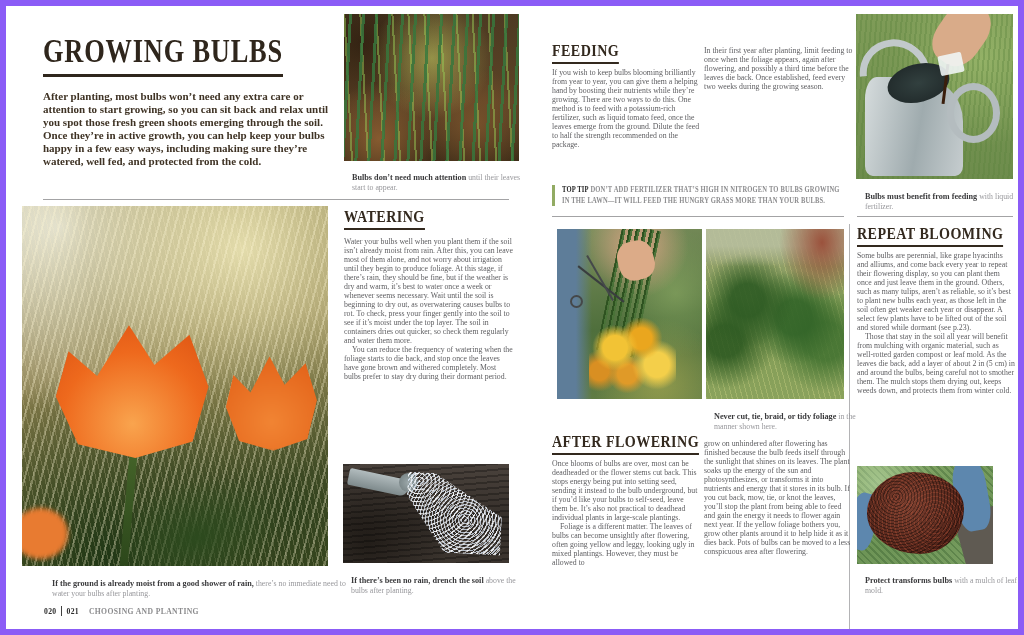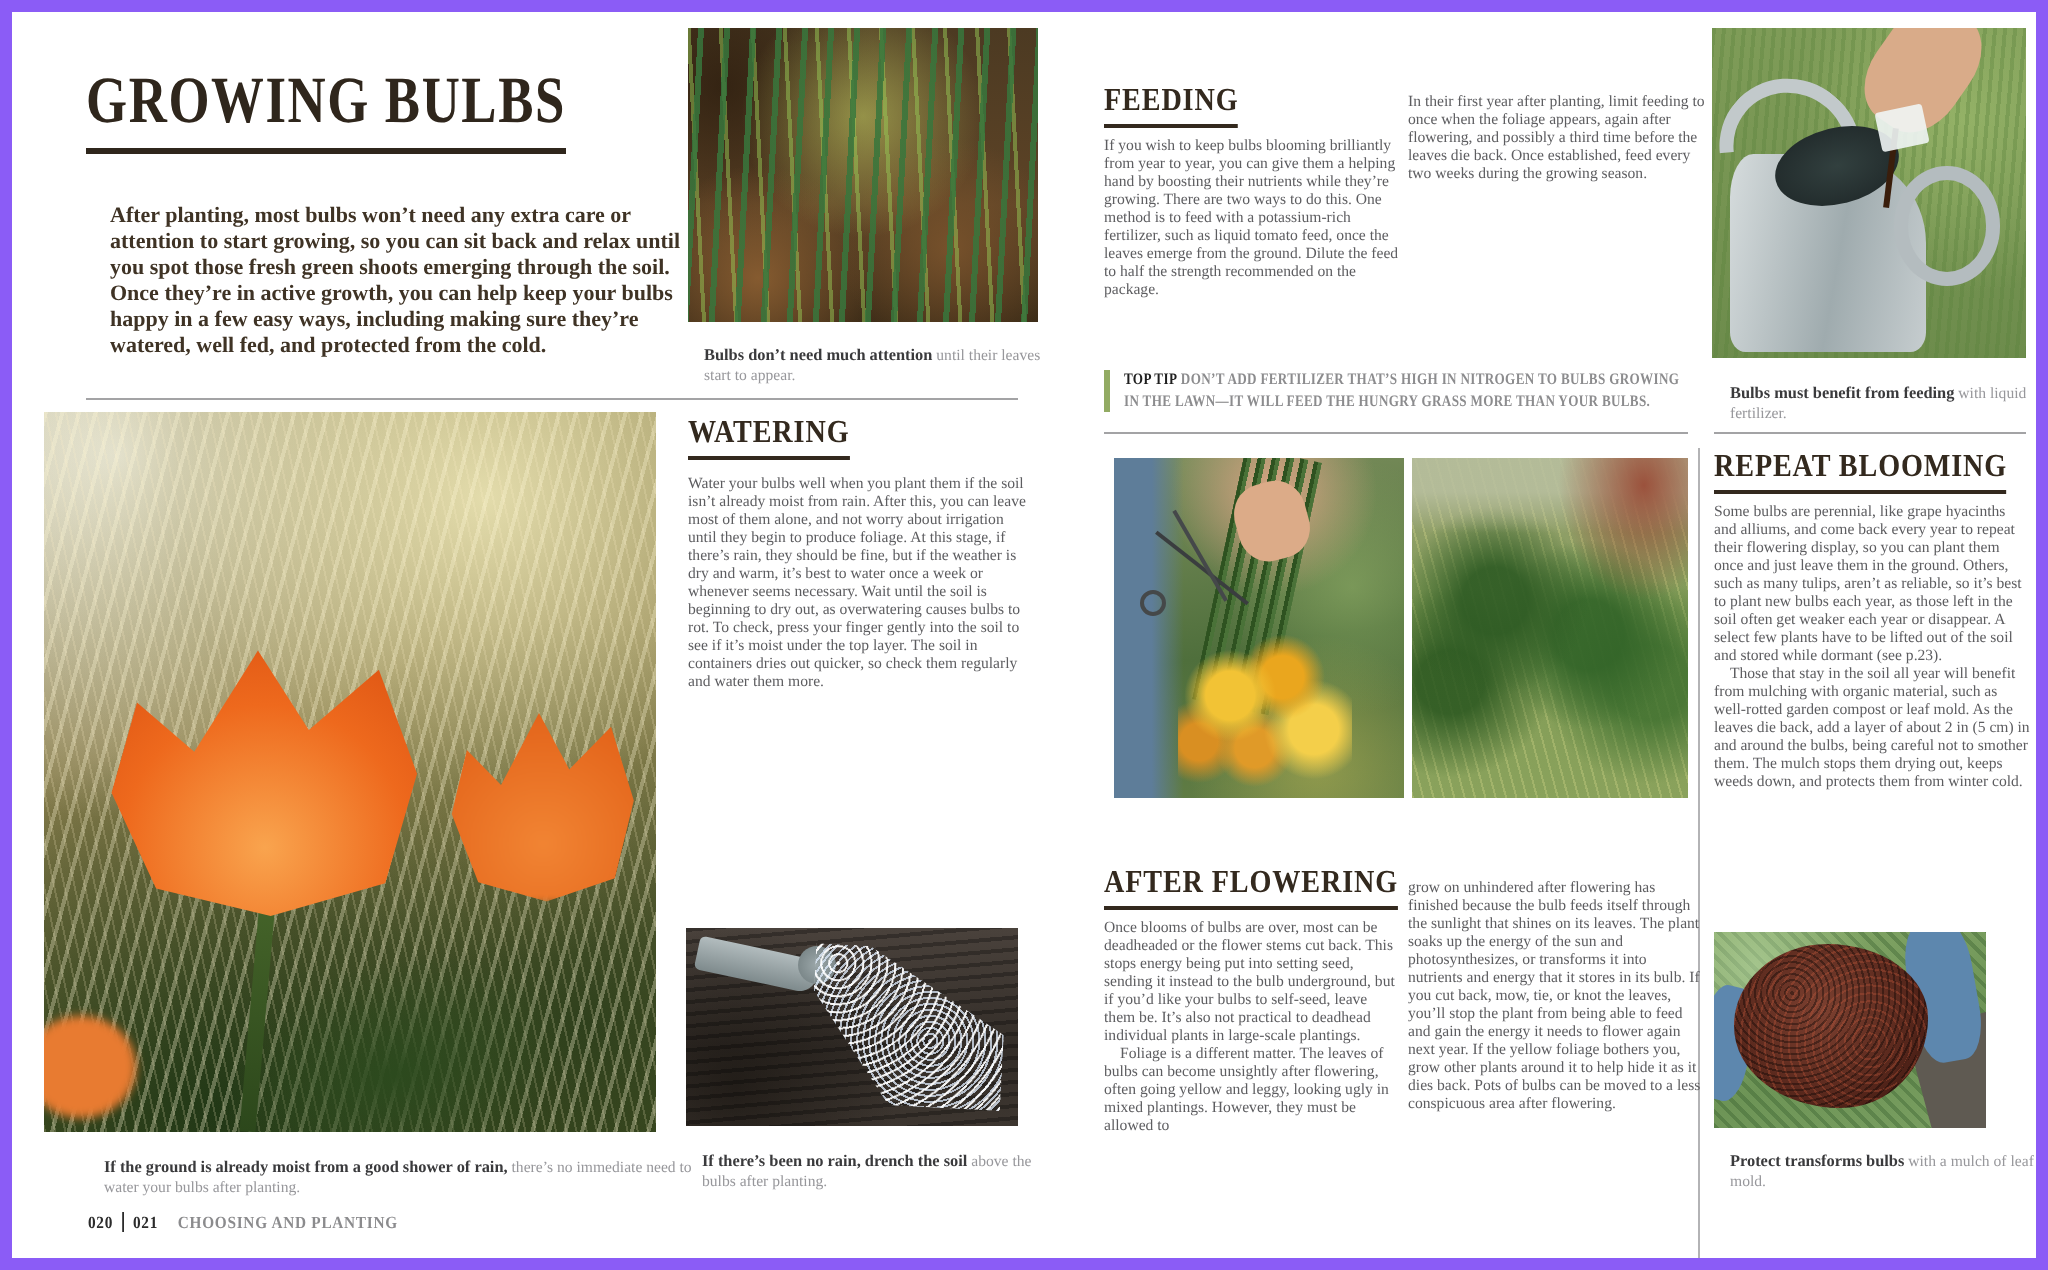--- a/index.html
+++ b/index.html
@@ -14,21 +14,21 @@
     margin:0;font-size:33px;font-weight:bold;color:#2f261c;letter-spacing:1px;
     transform:scaleX(0.8);transform-origin:0 0;white-space:nowrap;
     border-bottom:3px solid #2f261c;padding-bottom:5px;display:inline-block;line-height:1.05;
   }
   .h2{
     margin:0;font-size:16px;font-weight:bold;color:#33291e;letter-spacing:.5px;
     transform:scaleX(0.88);transform-origin:0 0;white-space:nowrap;
     border-bottom:2px solid #33291e;padding-bottom:2px;display:inline-block;line-height:1.1;
   }
   .intro{
-    margin:12px;font-size:11px;font-weight:bold;color:#3f3325;line-height:1.18;
+    margin:0;font-size:11px;font-weight:bold;color:#3f3325;line-height:1.18;
   }
   .body{font-size:7.8px;color:#5d5d60;line-height:9px;text-align:left;}
   .body p{margin:0;}
   .body p.indent{text-indent:8px;}
   .cap{margin:8px;font-size:7.8px;line-height:9.5px;color:#97979b;}
   .cap strong{color:#3a3a3c;font-size:8.2px;}
   .tip{
     font-size:8px;font-weight:bold;color:#8c8c8e;letter-spacing:.2px;line-height:10.5px;
     transform:scaleX(0.82);transform-origin:0 0;
   }
@@ -146,20 +146,21 @@
   <p class="intro abs" style="left:37px;top:84px;width:292px;">After planting, most bulbs won’t need any extra care or attention to start growing, so you can sit back and relax until you spot those fresh green shoots emerging through the soil. Once they’re in active growth, you can help keep your bulbs happy in a few easy ways, including making sure they’re watered, well fed, and protected from the cold.</p>
 
   <div class="rule abs" style="left:37px;top:193px;width:466px;height:1px;"></div>
 
   <div class="photo" id="photo-shoots" style="left:338px;top:8px;width:175px;height:147px;"></div>
   <p class="cap abs" style="left:338px;top:159px;width:176px;"><strong>Bulbs don’t need much attention</strong> <span>until their leaves start to appear.</span></p>
 
   <h2 class="h2 abs" style="left:338px;top:202px;">WATERING</h2>
   <div class="body abs" style="left:338px;top:231px;width:170px;">
     <p>Water your bulbs well when you plant them if the soil isn’t already moist from rain. After this, you can leave most of them alone, and not worry about irrigation until they begin to produce foliage. At this stage, if there’s rain, they should be fine, but if the weather is dry and warm, it’s best to water once a week or whenever seems necessary. Wait until the soil is beginning to dry out, as overwatering causes bulbs to rot. To check, press your finger gently into the soil to see if it’s moist under the top layer. The soil in containers dries out quicker, so check them regularly and water them more.</p>
+    <p class="indent">You can reduce the frequency of watering when the foliage starts to die back, and stop once the leaves have gone brown and withered completely. Most bulbs prefer to stay dry during their dormant period.</p>
   </div>
 
   <div class="photo" id="photo-tulips" style="left:16px;top:200px;width:306px;height:360px;">
     <div class="tl-foliage"></div>
     <div class="tl-t3"></div>
     <div class="tl-s1"></div>
     <div class="tl-t1"></div>
     <div class="tl-t2"></div>
   </div>
   <p class="cap abs" style="left:38px;top:565px;width:300px;"><strong>If the ground is already moist from a good shower of rain,</strong> <span>there’s no immediate need to water your bulbs after planting.</span></p>
@@ -209,20 +210,21 @@
   <div class="photo" id="photo-deadhead" style="left:551px;top:223px;width:145px;height:170px;">
     <div class="dh-stems"></div>
     <div class="dh-fingers"></div>
     <div class="dh-scis-a"></div>
     <div class="dh-scis-b"></div>
     <div class="dh-ring"></div>
     <div class="dh-blooms"></div>
   </div>
 
   <div class="photo" id="photo-nevercut" style="left:700px;top:223px;width:138px;height:170px;"></div>
+  <p class="cap abs" style="left:700px;top:398px;width:142px;"><strong>Never cut, tie, braid, or tidy foliage</strong> <span>in the manner shown here.</span></p>
 
   <h2 class="h2 abs" style="left:546px;top:427px;">AFTER FLOWERING</h2>
   <div class="body abs" style="left:546px;top:453px;width:148px;">
     <p>Once blooms of bulbs are over, most can be deadheaded or the flower stems cut back. This stops energy being put into setting seed, sending it instead to the bulb underground, but if you’d like your bulbs to self-seed, leave them be. It’s also not practical to deadhead individual plants in large-scale plantings.</p>
     <p class="indent">Foliage is a different matter. The leaves of bulbs can become unsightly after flowering, often going yellow and leggy, looking ugly in mixed plantings. However, they must be allowed to</p>
   </div>
   <div class="body abs" style="left:698px;top:433px;width:148px;">
     <p>grow on unhindered after flowering has finished because the bulb feeds itself through the sunlight that shines on its leaves. The plant soaks up the energy of the sun and photosynthesizes, or transforms it into nutrients and energy that it stores in its bulb. If you cut back, mow, tie, or knot the leaves, you’ll stop the plant from being able to feed and gain the energy it needs to flower again next year. If the yellow foliage bothers you, grow other plants around it to help hide it as it dies back. Pots of bulbs can be moved to a less conspicuous area after flowering.</p>
   </div>
 

